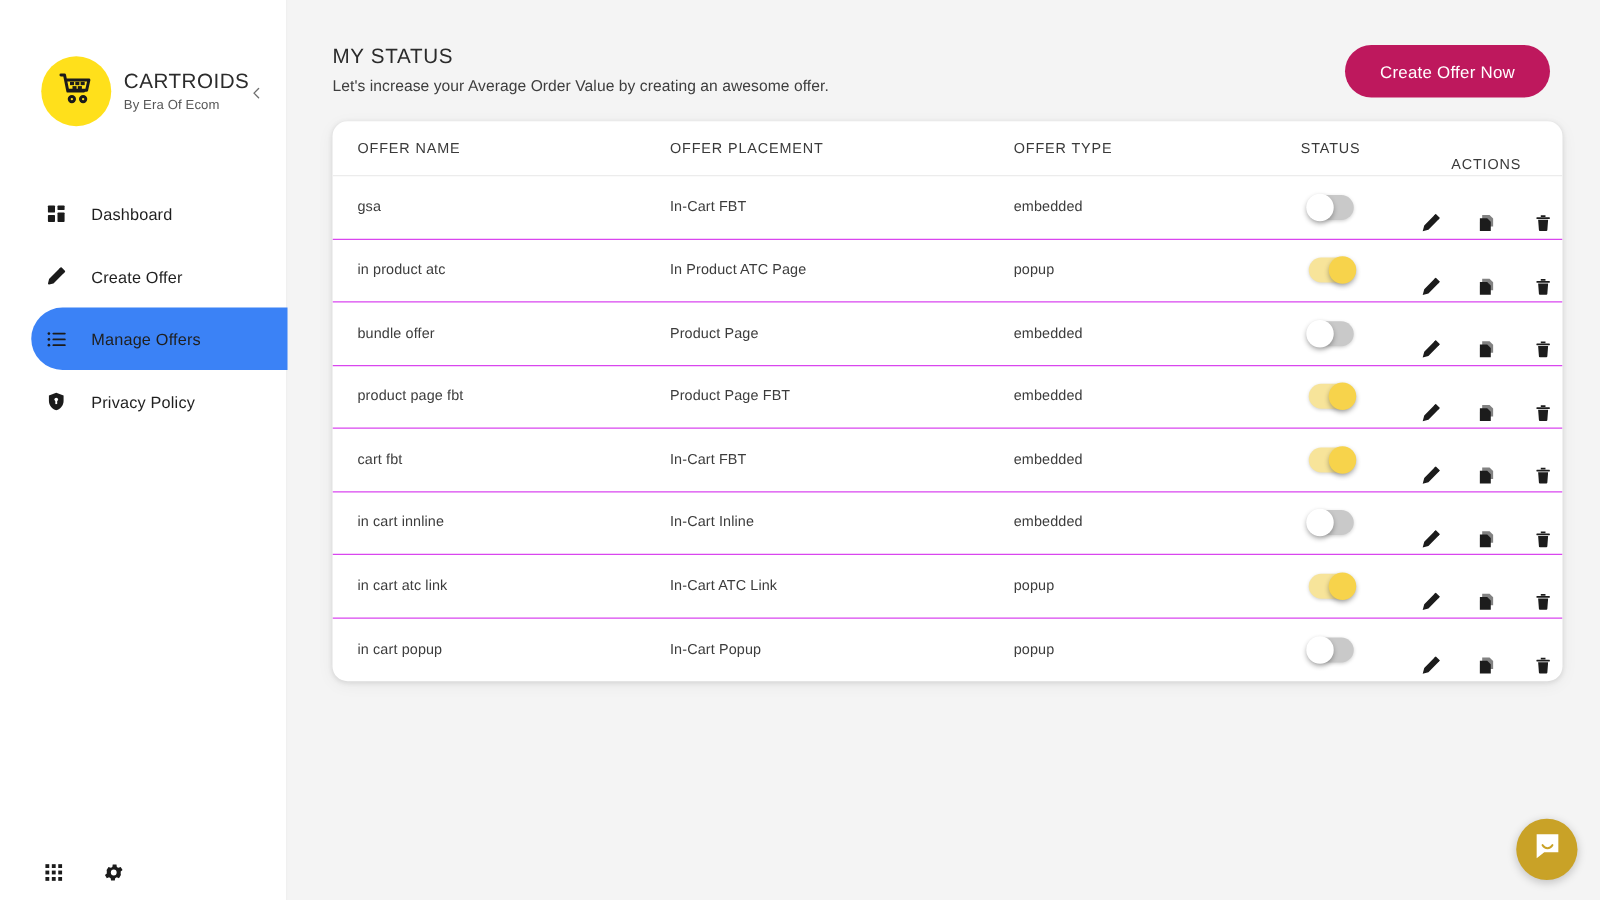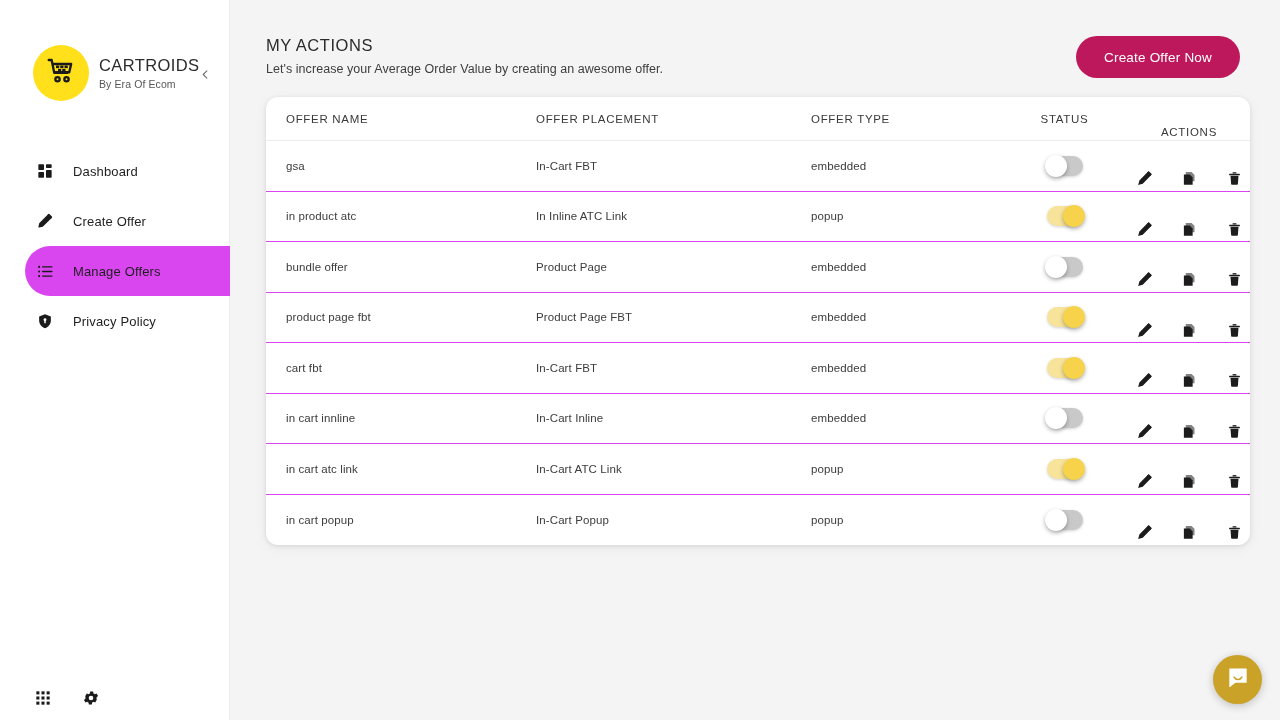--- a/index.html
+++ b/index.html
@@ -95,21 +95,21 @@
     height: 50px;
     padding-left: 35px;
     margin-bottom: 0;
     cursor: pointer;
     position: relative;
   }
 
   .nav-item + .nav-item { margin-top: 0; }
 
   .nav-item.active {
-    background: #d946ef;
+    background: #3b82f6;
     border-radius: 26px 0 0 26px;
     margin-left: 25px;
     padding-left: 10px;
     width: 205px;
     text-align: right;
   }
 
   .nav-icon {
     width: 20px;
     height: 20px;
@@ -394,21 +394,21 @@
         </svg>
       </span>
     </div>
 
   </aside>
 
   <main class="main">
 
     <div class="page-header">
       <div>
-        <div class="page-title">MY ACTIONS</div>
+        <div class="page-title">MY STATUS</div>
         <div class="page-sub">Let's increase your Average Order Value by creating an awesome offer.</div>
       </div>
       <button class="cta-button">Create Offer Now</button>
     </div>
 
     <section class="table-card">
 
       <div class="t-row header">
         <div class="c-name   th">OFFER NAME</div>
         <div class="c-place  th">OFFER PLACEMENT</div>
@@ -444,21 +444,21 @@
                 <svg width="15" height="15" viewBox="0 0 24 24" fill="currentColor">
                   <path d="M9 1.8h6v2.2H9z"></path>
                   <rect x="3.4" y="4.4" width="17.2" height="2.4" rx=".6"></rect>
                   <path d="M5.6 7.6h12.8l-1 13.2a1.3 1.3 0 01-1.3 1.2H7.9a1.3 1.3 0 01-1.3-1.2z"></path>
                 </svg>
               </span>
             </div>
           </div>
           <div class="t-row">
             <div class="c-name td">in product atc</div>
-            <div class="c-place td">In Inline ATC Link</div>
+            <div class="c-place td">In Product ATC Page</div>
             <div class="c-type td">popup</div>
             <div class="c-status">
               <div class="toggle on">
                 <span class="knob"></span>
               </div>
             </div>
             <div class="c-act">
               <span class="act-icon">
                 <svg width="15" height="15" viewBox="0 0 24 24" fill="none" stroke="currentColor" stroke-width="2.2" stroke-linecap="round">
                   <path d="M17.6 2.6l3.8 3.8"></path>

